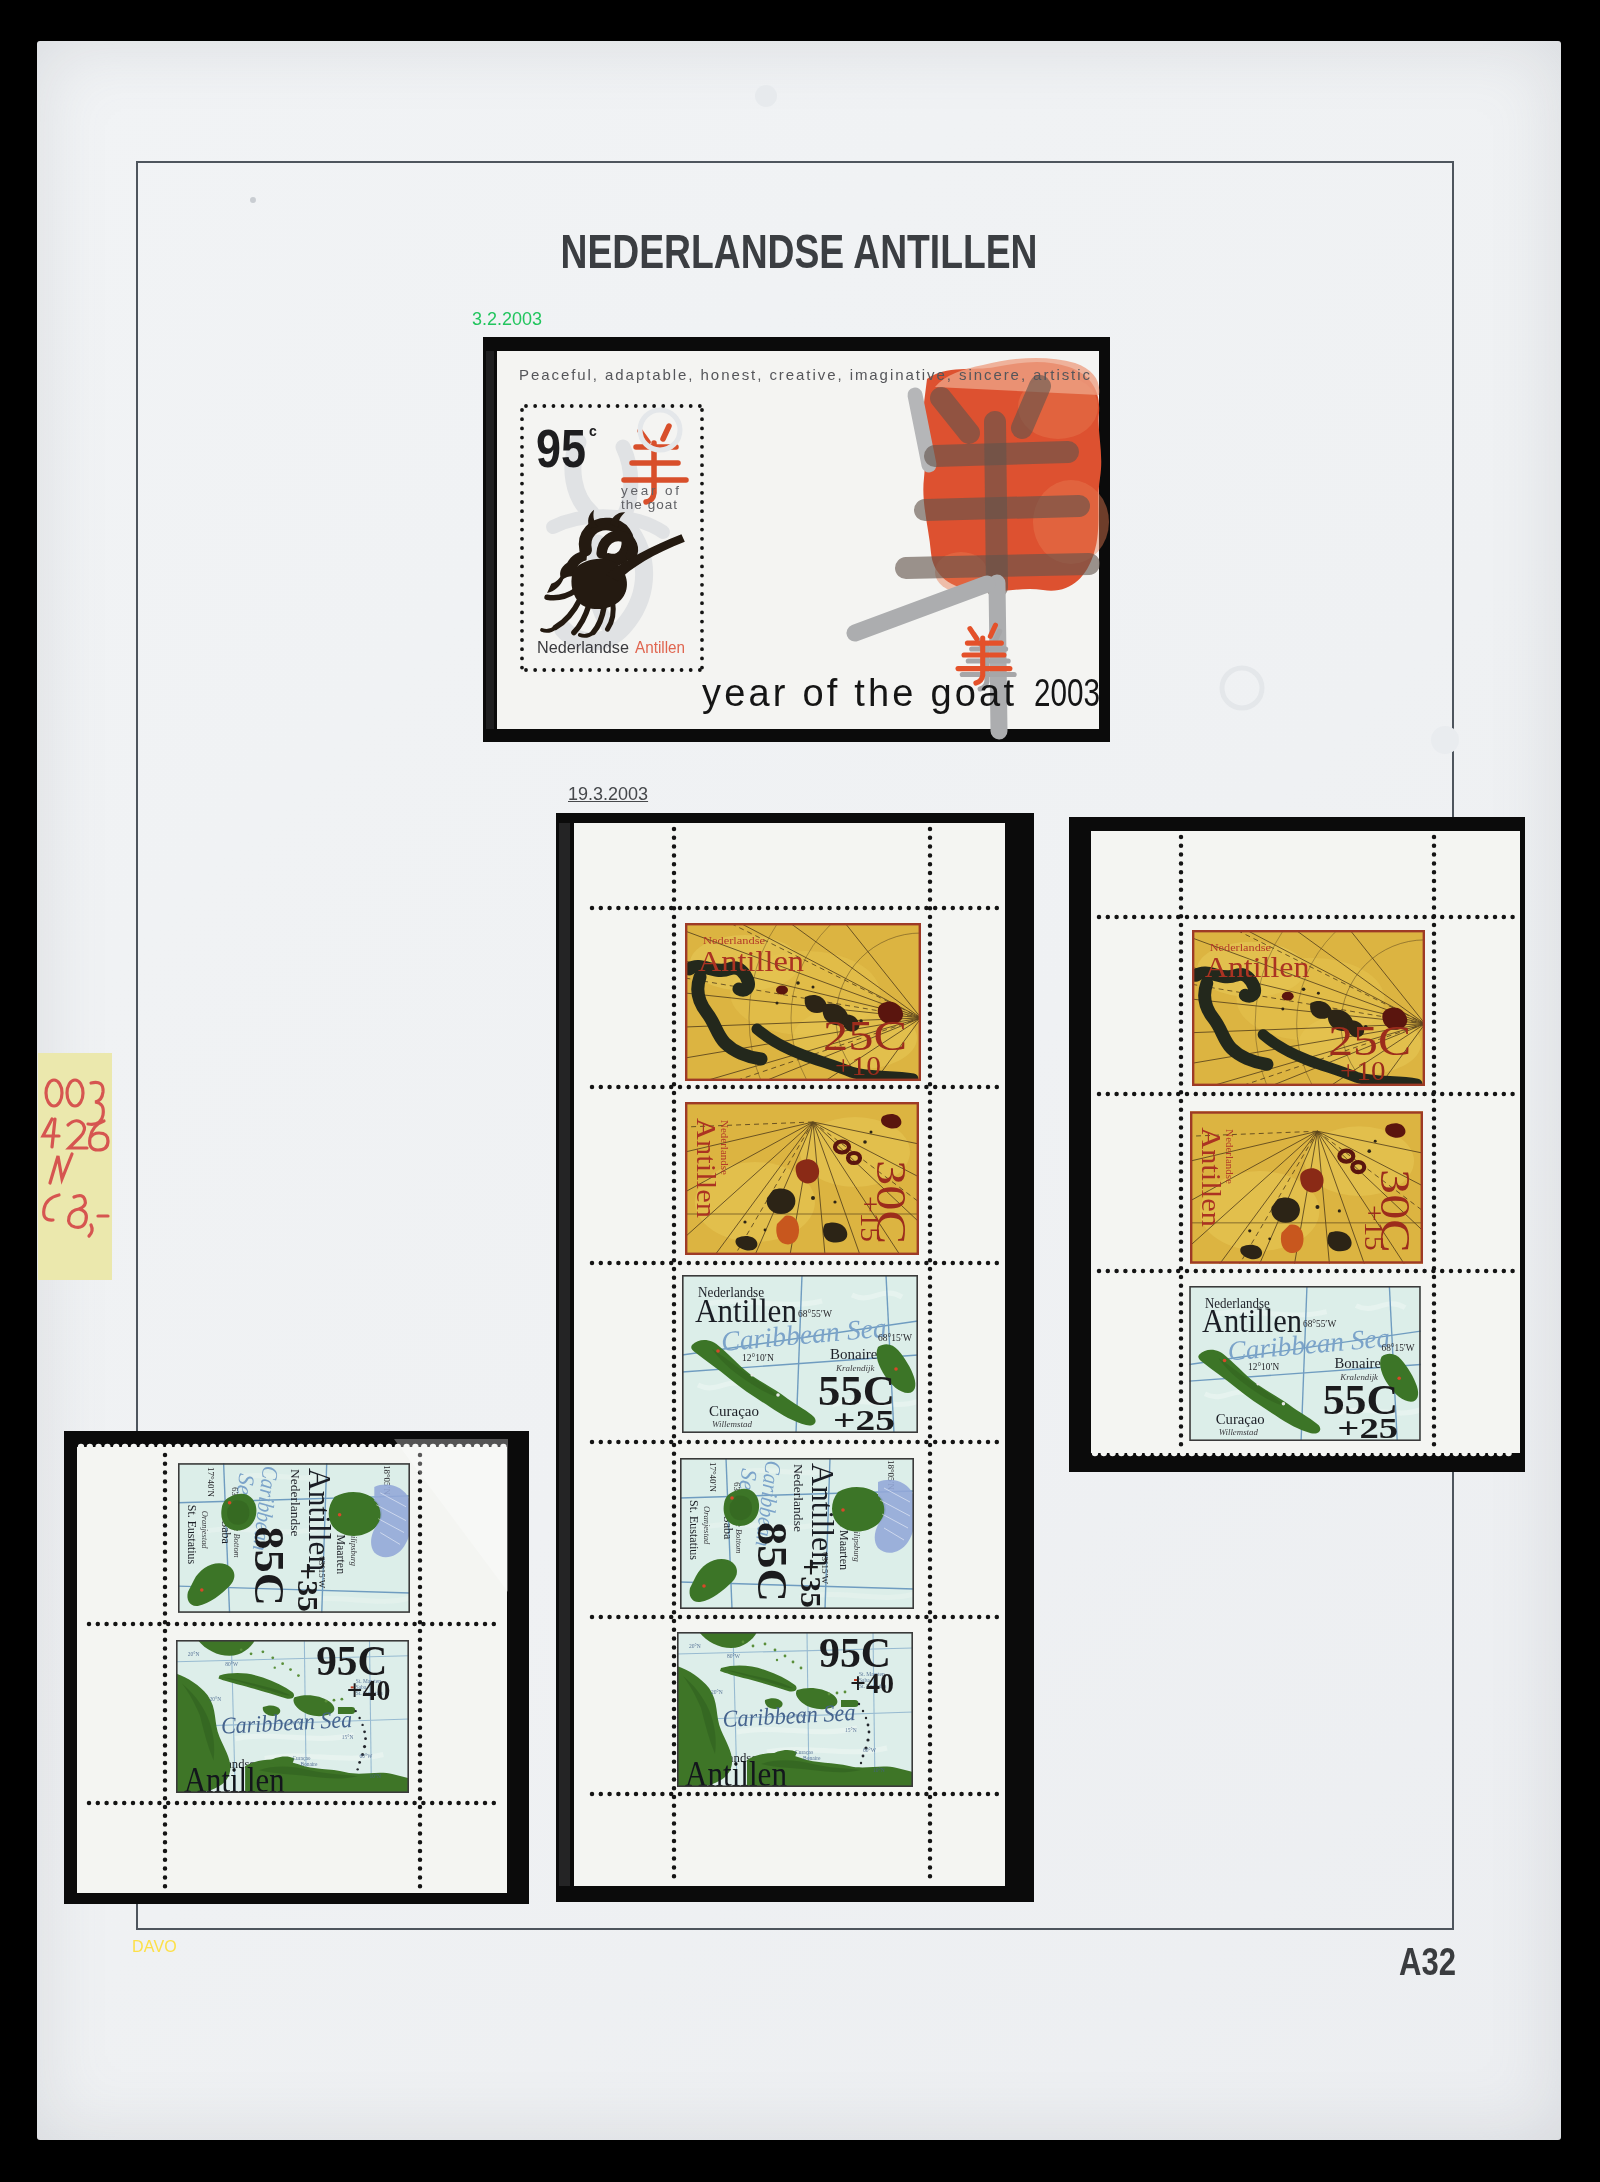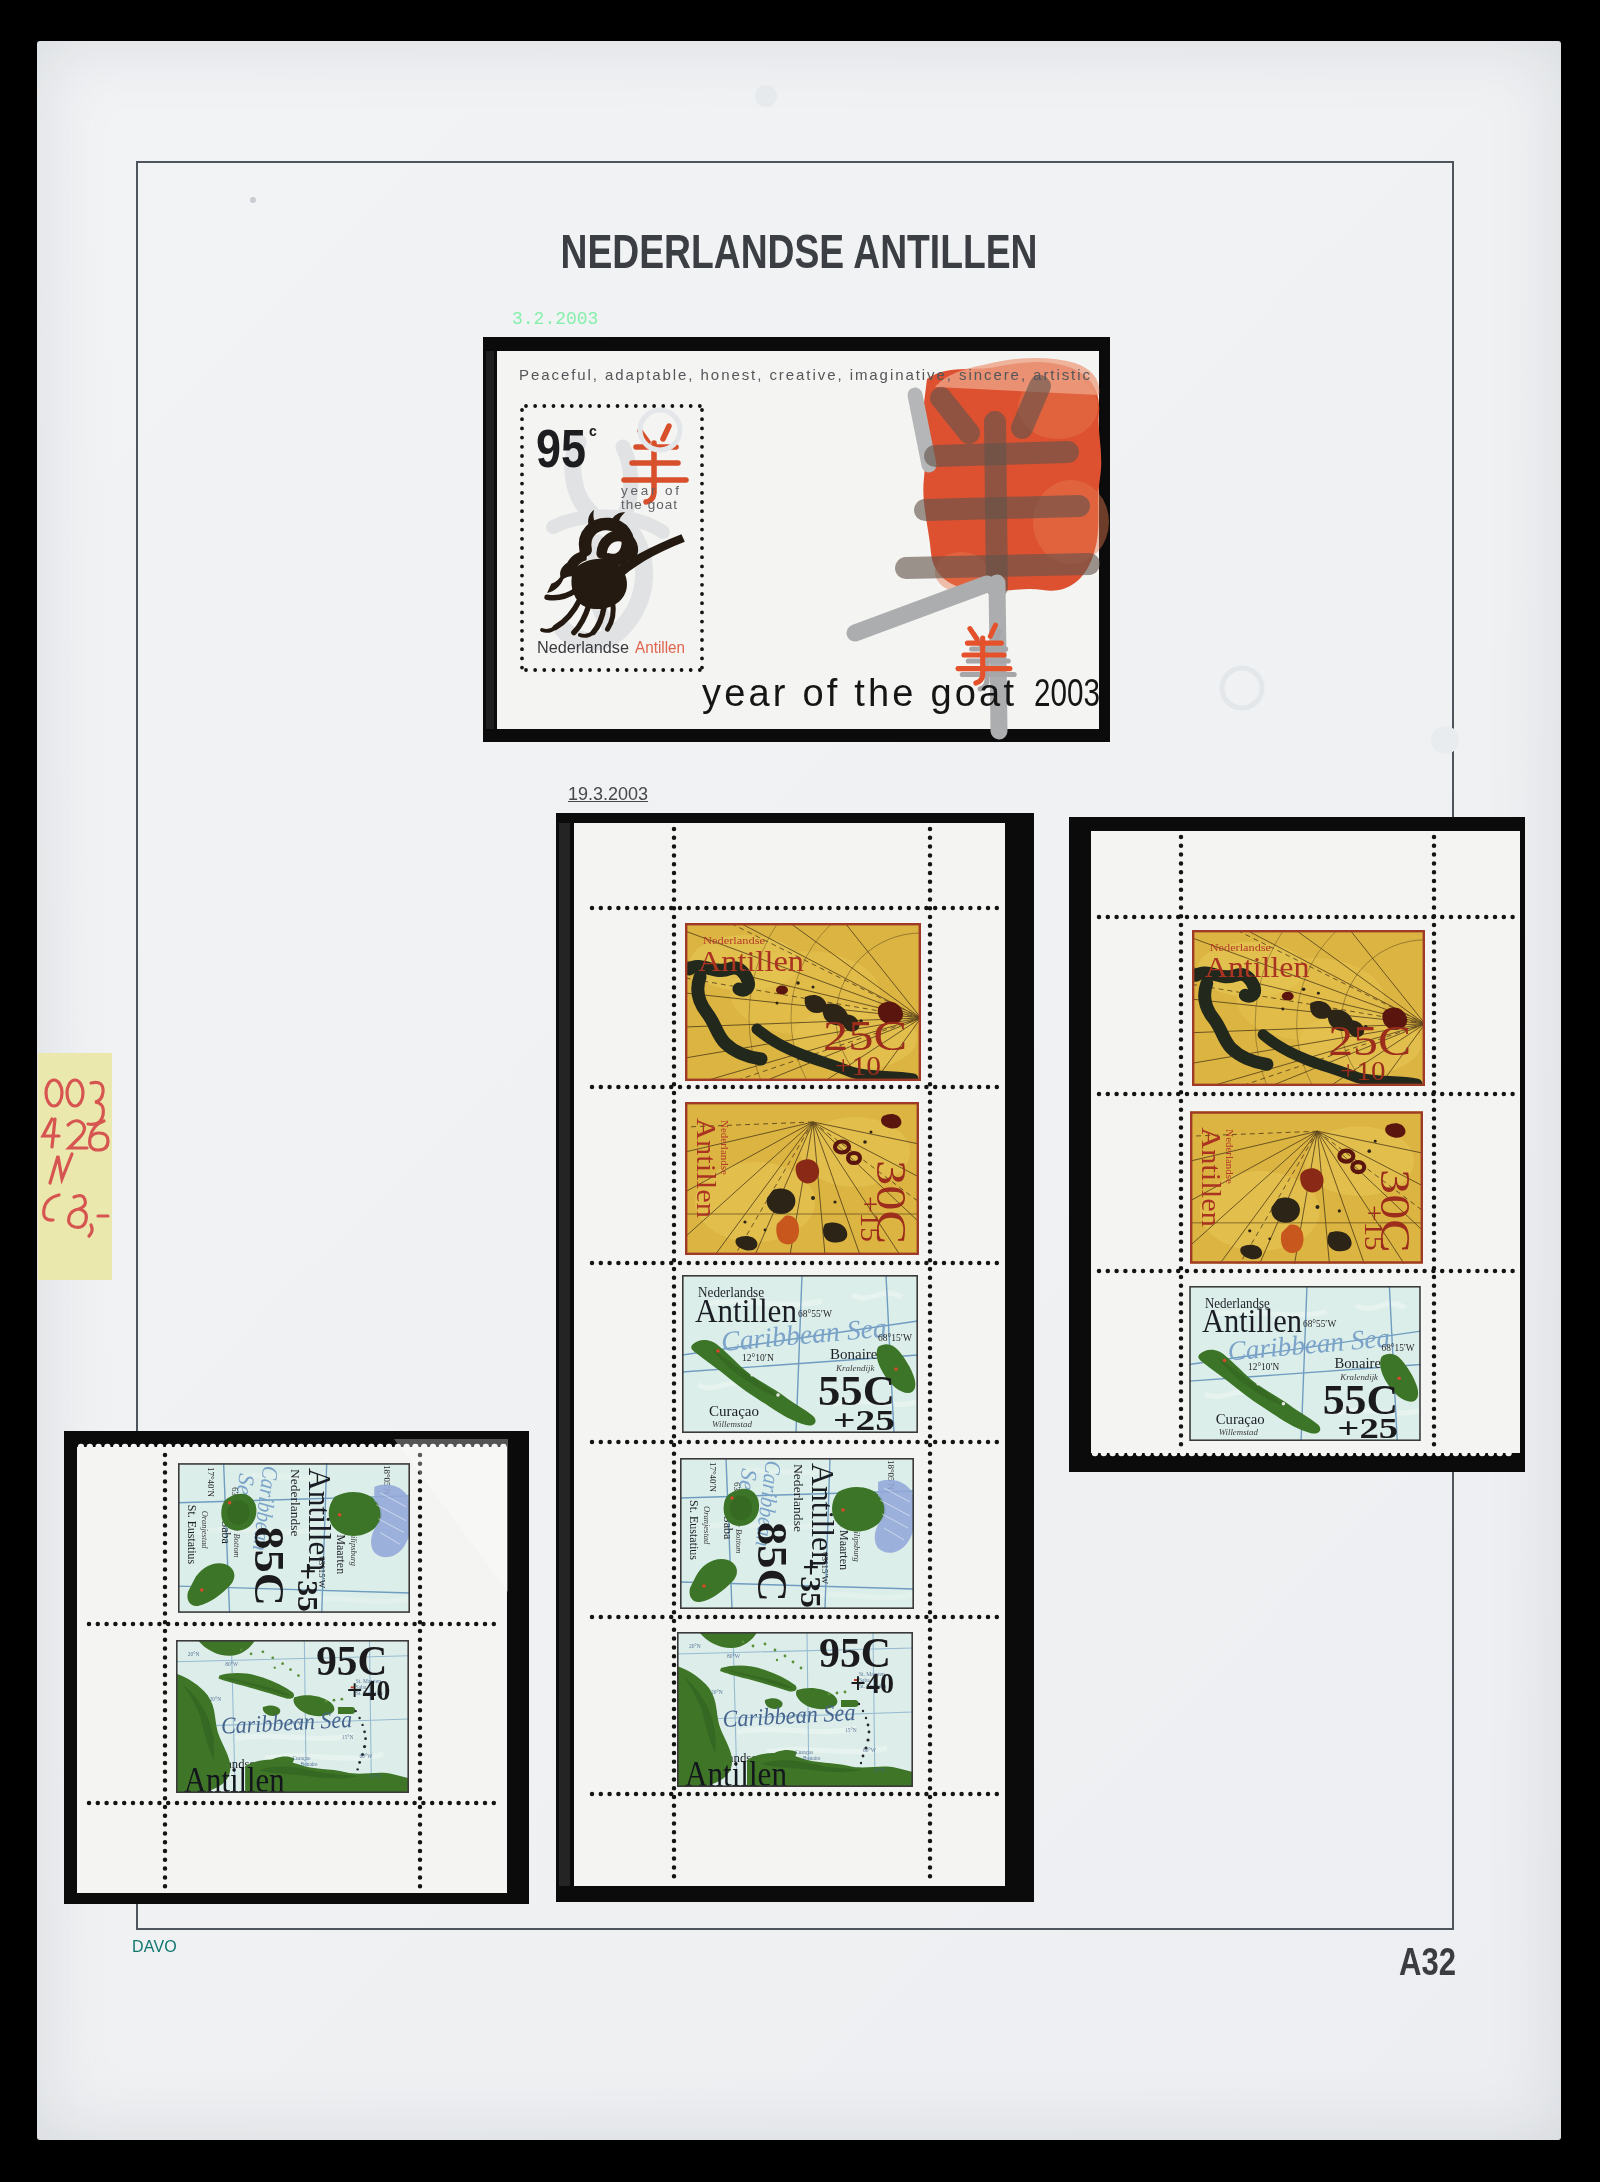--- a/index.html
+++ b/index.html
@@ -9,21 +9,21 @@
 <body>
 
 <div class="abs" style="left:37px;top:41px;width:1524px;height:2099px;background:linear-gradient(135deg,#f1f3f5 0%,#eff1f3 55%,#eceef1 100%);border-radius:3px;box-shadow:inset 0 0 70px rgba(110,116,128,0.18);"></div>
 
 <div class="abs" style="left:136px;top:161px;width:1314px;height:1765px;border:2px solid #4e555d;"></div>
 
 <svg class="abs" style="left:0;top:0" width="1600" height="300">
     <text x="799" y="268" text-anchor="middle" font-family="Liberation Sans" font-weight="bold" font-size="48" fill="#3b3e42" textLength="477" lengthAdjust="spacingAndGlyphs">NEDERLANDSE ANTILLEN</text>
   </svg>
 
-<div class="abs" style="left:512px;top:309px;font-size:18px;color:#86efac;font-family:Liberation Mono, monospace;">3.2.2003</div>
+<div class="abs" style="left:472px;top:309px;font-size:18px;color:#22c55e;">3.2.2003</div>
 
 <div class="abs" style="left:483px;top:337px;">
 <svg width="627" height="405" viewBox="0 0 627 405">
 
   <rect x="0" y="0" width="627" height="405" fill="#0b0b0b"></rect>
   <rect x="3" y="14" width="8" height="378" fill="#333335" opacity="0.5"></rect>
 
   <rect x="14" y="14" width="602" height="378" fill="#f4f4f2"></rect>
   <g id="goatart">
 
@@ -542,17 +542,17 @@
   <path d="M30,72 q9,-8 15,-1 q4,6 -3,13 l-11,11 h18"></path>
   <path d="M66,68 q-12,4 -14,17 q-2,12 8,12 q10,0 10,-9 q0,-8 -9,-8 q-6,0 -9,5"></path>
   <path d="M12,130 l8,-27 l4,23 l10,-25"></path>
   <path d="M21,142 q-13,3 -15,14 q-2,12 9,11"></path>
   <path d="M36,144 q9,-4 11,3 q2,6 -6,9 q9,2 7,11 q-2,9 -11,7 q-8,-2 -6,-10 q2,-7 10,-8"></path>
   <path d="M53,172 q3,6 -2,11"></path>
   <path d="M60,163 h10"></path>
  </g>
 </svg>
 
-<div class="abs" style="left:132px;top:1938px;font-size:16px;color:#0f766e;letter-spacing:0.2px;text-align:center;">DAVO</div>
+<div class="abs" style="left:132px;top:1938px;font-size:16px;color:#fde047;letter-spacing:0.2px;text-align:center;">DAVO</div>
 
 <svg class="abs" style="left:1380px;top:1930px" width="120" height="60">
     <text x="19" y="45" font-family="Liberation Sans" font-weight="bold" font-size="38" fill="#3a3c3f" textLength="57" lengthAdjust="spacingAndGlyphs">A32</text>
   </svg>
 
 </body></html>

